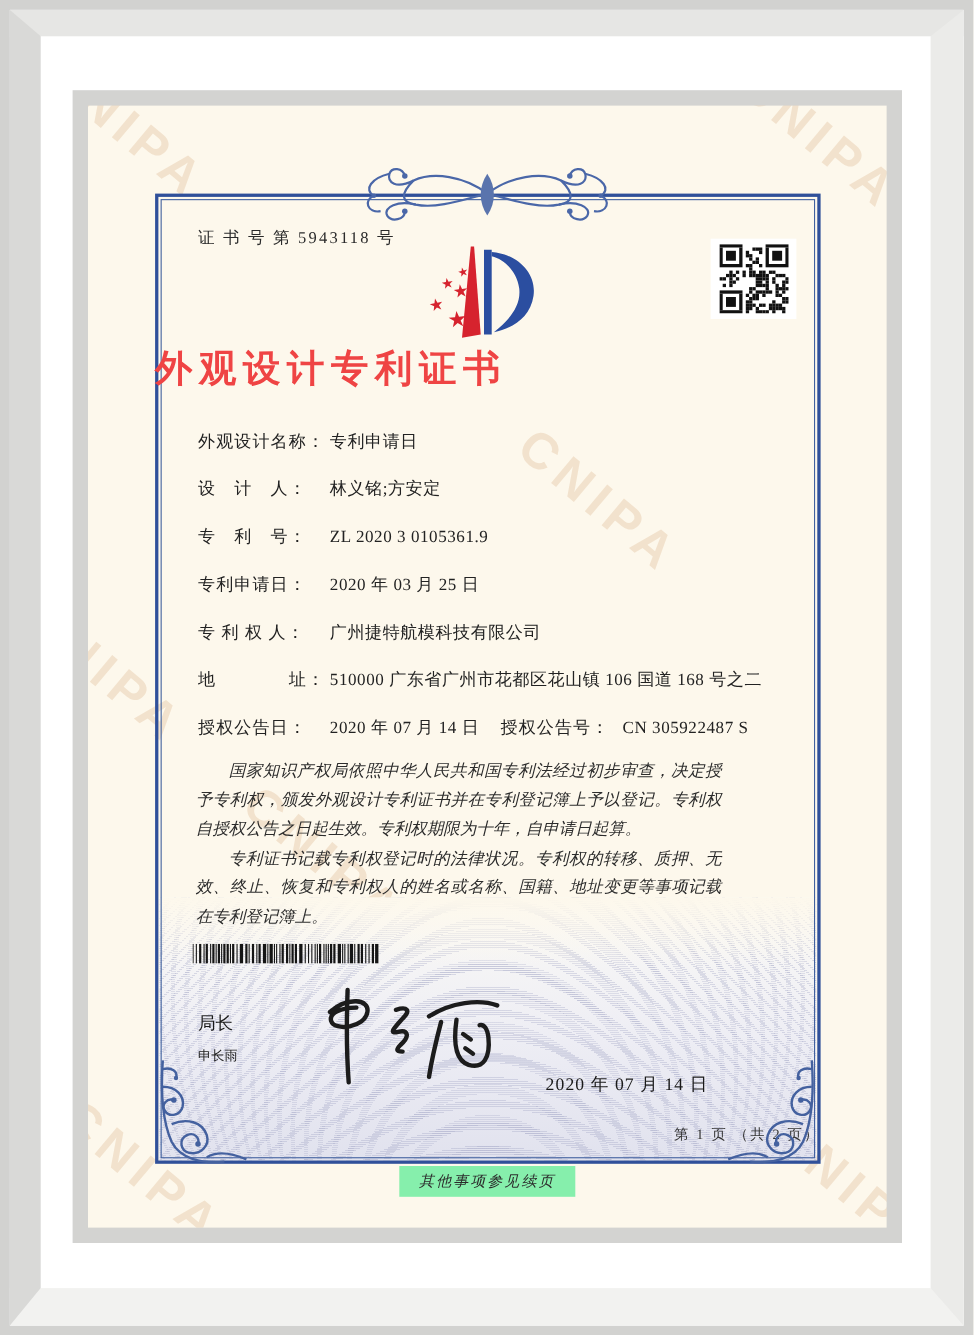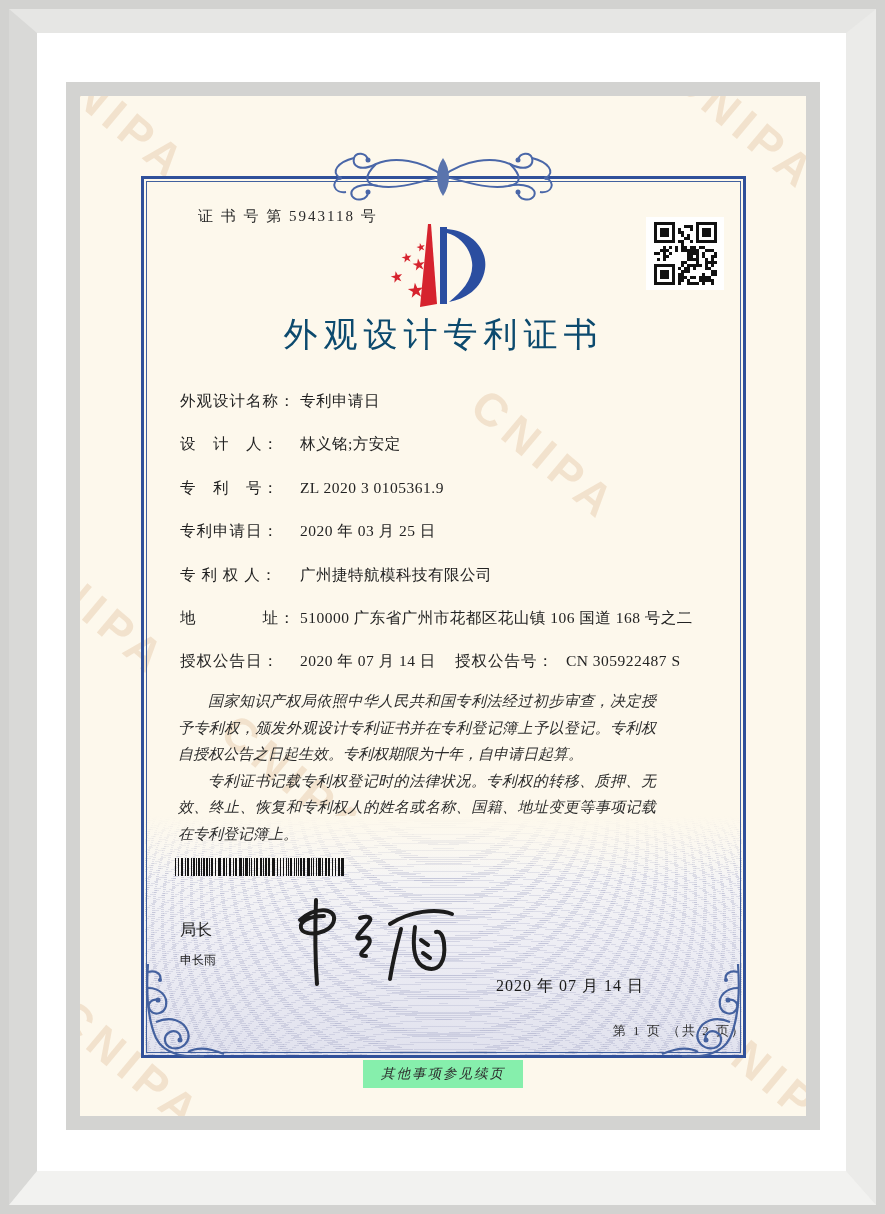--- a/index.html
+++ b/index.html
@@ -34,26 +34,26 @@
 
   
   .cert-border{position:absolute;left:61px;top:80px;width:605px;height:882px;z-index:2;
     border:3px solid #30509a;pointer-events:none;}
   .cert-border::after{content:"";position:absolute;inset:2px;border:1px solid #41619f;}
 
   .flourish{position:absolute;z-index:4;pointer-events:none;}
 
   
   .content{position:absolute;inset:0;z-index:3;color:#1f1f1f;}
-  .cert-no{position:absolute;left:100px;top:111px;font-size:15px;letter-spacing:2px;color:#2a2a2a;margin-left:18px;}
+  .cert-no{position:absolute;left:100px;top:111px;font-size:15px;letter-spacing:2px;color:#2a2a2a;}
   .logo{position:absolute;left:303px;top:124px;}
   .qr-box{position:absolute;left:566px;top:121px;width:78px;height:73px;background:#ffffff;
           display:flex;align-items:center;justify-content:center;}
-  .title{position:absolute;left:61px;top:216px;width:605px;text-align:center;
-         font-size:34px;font-weight:normal;letter-spacing:6px;color:#0c4a6e;}
+  .title{position:absolute;left:61px;top:216px;width:605px;text-align:left;
+         font-size:34px;font-weight:bold;letter-spacing:6px;color:#ef4444;}
   .rows{position:absolute;left:100px;top:295px;width:530px;}
   .row{position:relative;height:43.4px;font-size:15.5px;white-space:nowrap;}
   .row .lbl{display:inline-block;min-width:116px;letter-spacing:1px;color:#222;}
   .row .val{letter-spacing:0.5px;color:#222;}
   .row .col2{position:absolute;left:275px;top:0;}
   .legal{position:absolute;left:98px;top:592px;width:478px;font-size:15px;line-height:26.5px;
          font-style:italic;color:#2c2c2c;text-align:justify;}
   .legal p{margin:0;text-indent:2em;}
   .barcode{position:absolute;left:95px;top:762px;}
   .signer-title{position:absolute;left:100px;top:824px;font-size:16px;

